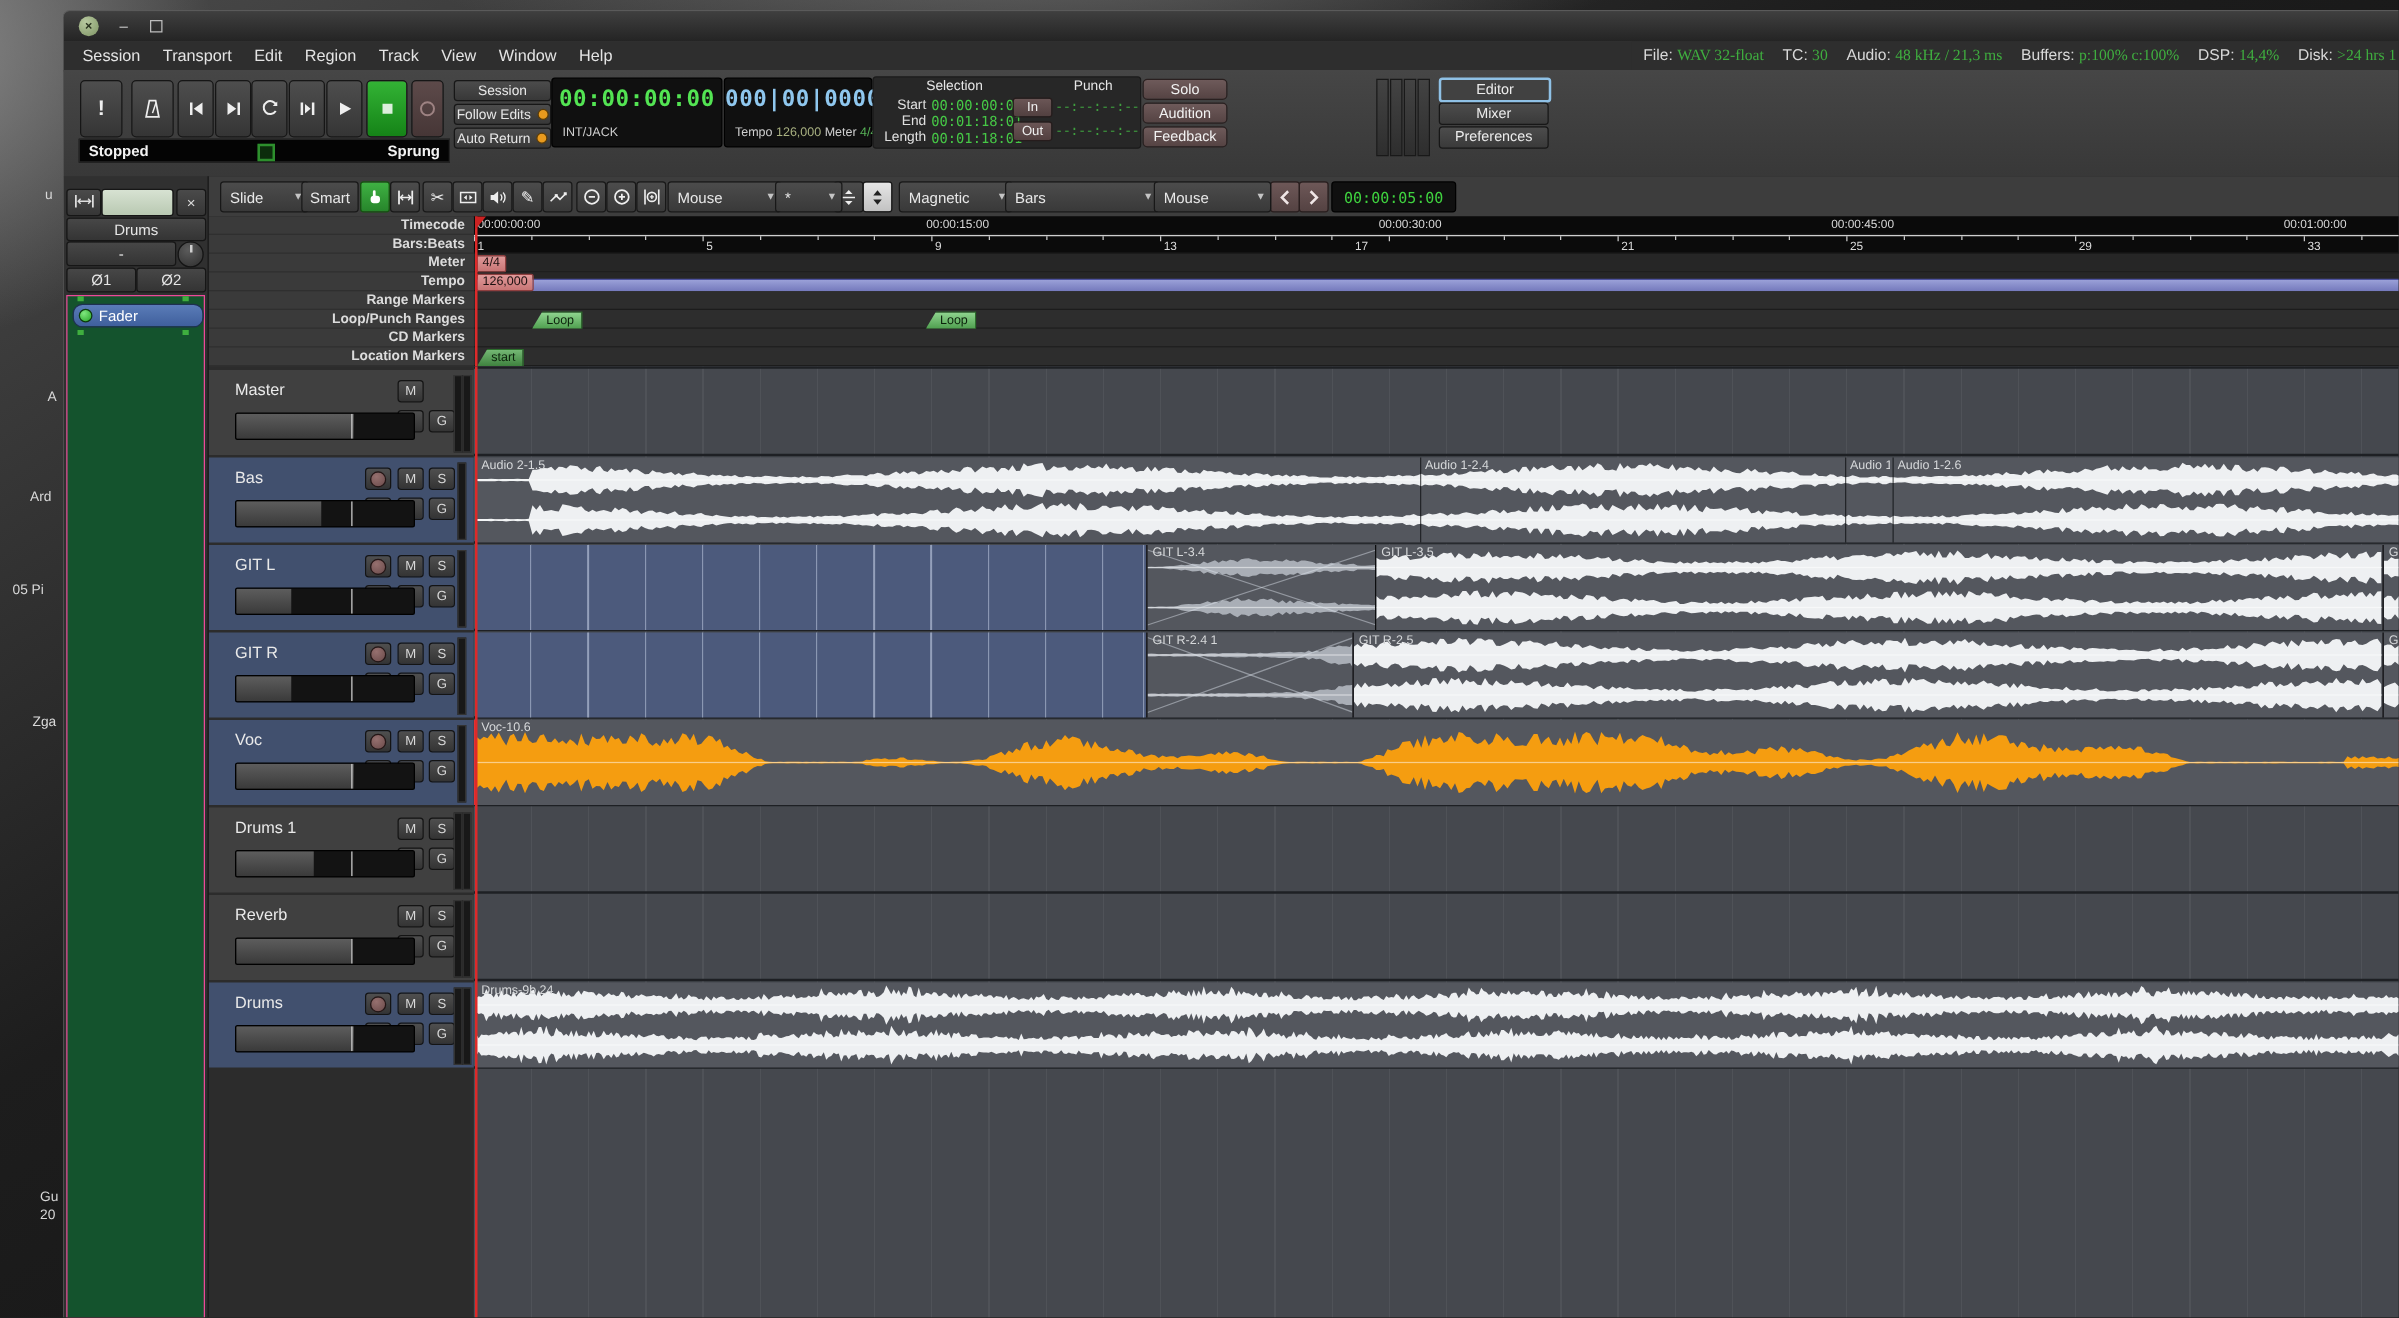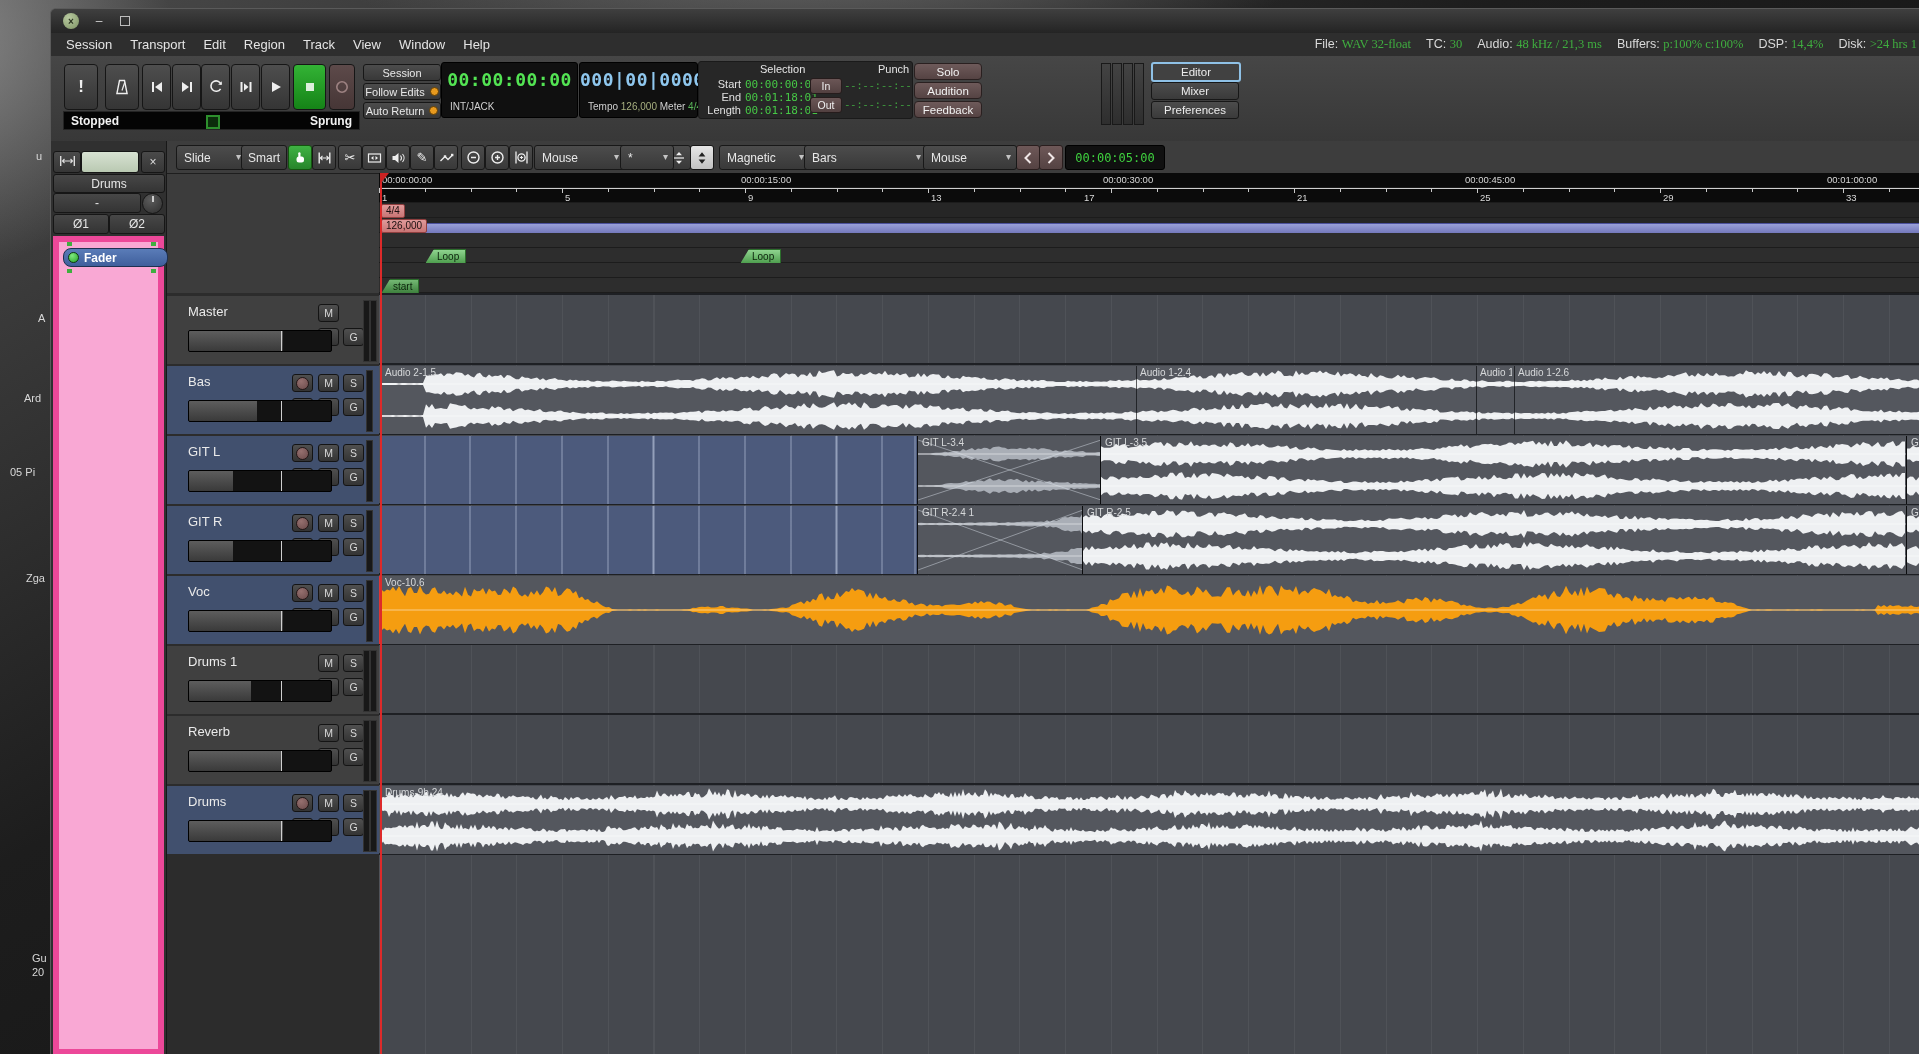--- a/index.html
+++ b/index.html
@@ -36,21 +36,21 @@
   #tstate-right{position:absolute;right:7px;top:2px;}
   #shuttle{position:absolute;left:142px;top:3px;width:10px;height:10px;border:2px solid #2d8f2d;background:#0c2d0c;}
   .stackbtn{position:absolute;left:312px;width:76px;height:15px;border-radius:3px;background:linear-gradient(#4c4c4c,#383838);border:1px solid #171717;color:#e8e8e8;font-size:11px;display:flex;align-items:center;justify-content:center;gap:5px;}
   .led{width:7px;height:7px;border-radius:50%;background:#e89a1e;border:1px solid #5a3c08;}
   .clockpanel{position:absolute;top:6px;height:54px;background:#101010;border:1px solid #000;border-radius:3px;}
   .clockdigits{font-family:"DejaVu Sans Mono",monospace;font-weight:bold;font-size:18px;letter-spacing:0.5px;text-align:center;margin-top:6px;}
   .green{color:#53e453;}
   .blue{color:#8fc7ee;}
   .clocksub{position:absolute;left:8px;bottom:5px;font-size:10px;color:#cfcfcf;white-space:nowrap;}
   #selpanel{position:absolute;left:647px;top:5px;width:213px;height:56px;background:#272727;border:1px solid #1a1a1a;border-radius:3px;}
-  .panelhead{position:absolute;top:1px;font-size:11px;color:#e6e6e6;margin-left:19px;}
+  .panelhead{position:absolute;top:1px;font-size:11px;color:#e6e6e6;}
   .sel-row{position:absolute;font-size:11px;color:#e0e0e0;width:40px;text-align:right;}
   .sel-val{position:absolute;left:46px;width:62px;font-family:"DejaVu Sans Mono",monospace;font-size:11px;color:#46c846;}
   .iobtn{position:absolute;left:111px;width:30px;height:14px;border-radius:3px;background:linear-gradient(#6b5656,#524040);border:1px solid #261c1c;color:#f0f0f0;font-size:10.5px;display:flex;align-items:center;justify-content:center;}
   .punch-val{position:absolute;left:145px;font-family:"DejaVu Sans Mono",monospace;font-size:11px;color:#3f9f3f;letter-spacing:-0.5px;}
   .monbtn{position:absolute;left:863px;width:66px;height:15px;border-radius:4px;background:linear-gradient(#6e5a5a,#554343);border:1px solid #2a2020;color:#f2f2f2;font-size:11.5px;display:flex;align-items:center;justify-content:center;}
   .mstrip4{position:absolute;width:8px;top:7px;height:60px;background:linear-gradient(#434343,#2e2e2e);border:1px solid #191919;}
   .viewbtn{position:absolute;left:1100px;width:86px;height:16px;border-radius:3px;background:linear-gradient(#4c4c4c,#3a3a3a);border:1px solid #171717;color:#ececec;font-size:11.5px;display:flex;align-items:center;justify-content:center;}
   .viewbtn.active{border:2px solid #8fc1e6;background:#414141;}
   
   #toolbar2{position:absolute;left:0;top:132px;right:0;height:32px;background:#3d3d3d;border-bottom:1px solid #1e1e1e;}
@@ -62,21 +62,21 @@
   .toolbtn.brown{background:linear-gradient(#6e5858,#544242);border-color:#2a1e1e;}
   #smartbtn{position:absolute;top:4px;height:23px;border-radius:3px;background:linear-gradient(#4c4c4c,#393939);border:1px solid #181818;color:#e8e8e8;font-size:12px;display:flex;align-items:center;justify-content:center;}
   #nudgeclock{position:absolute;top:4px;left:1014px;width:98px;height:23px;background:#101010;border:1px solid #000;border-radius:3px;color:#3fd23f;font-family:"DejaVu Sans Mono",monospace;font-size:12px;display:flex;align-items:center;justify-content:center;}
   
   #mixerstrip{position:absolute;left:0;top:132px;width:115px;bottom:0;background:#303030;border-right:1px solid #181818;z-index:6;}
   .ms-btn{position:absolute;height:20px;border-radius:3px;background:linear-gradient(#4a4a4a,#363636);border:1px solid #161616;color:#dcdcdc;display:flex;align-items:center;justify-content:center;font-size:12px;}
   #ms-rec{position:absolute;left:30px;top:10px;width:56px;height:20px;border-radius:3px;background:linear-gradient(#d7e2d2,#b9c9b2);border:1px solid #161616;}
   .ms-wide{position:absolute;left:2px;width:110px;height:17px;border-radius:3px;background:linear-gradient(#474747,#343434);border:1px solid #161616;color:#e6e6e6;font-size:12px;display:flex;align-items:center;justify-content:center;}
   #ms-knob{position:absolute;left:91px;top:52px;width:19px;height:19px;border-radius:50%;background:radial-gradient(circle at 40% 30%,#5c5c5c,#2e2e2e);border:1px solid #141414;}
   #ms-knob:after{content:"";position:absolute;left:9px;top:2px;width:1.5px;height:6px;background:#cfcfcf;}
-  #procbox{position:absolute;left:2px;top:95px;right:2px;bottom:0;background:#f9a8d4;border:6px solid #ec4899;font-weight:bold;}
+  #procbox{position:absolute;left:2px;top:95px;right:2px;bottom:0;background:#14532d;border:1px solid #ec4899;}
   #fader-entry{position:absolute;left:4px;top:6px;width:99px;height:17px;border-radius:8px;background:linear-gradient(#5a7cb8,#3f5f9c);border:1px solid #1e3050;color:#fff;font-size:12px;display:flex;align-items:center;padding-left:4px;gap:5px;}
   #fader-entry .pled{width:9px;height:9px;border-radius:50%;background:radial-gradient(circle at 35% 30%,#7fe87f,#27a527);border:1px solid #0c3c0c;}
   .port{position:absolute;width:5px;height:4px;background:#3fae3f;}
   
   #ruler-labels{position:absolute;left:115px;top:164px;width:213px;height:120px;background:#3a3a3a;z-index:4;}
   .rlabel-row{height:15px;line-height:15px;font-size:11px;font-weight:bold;color:#dcdcdc;text-align:right;padding-right:7px;border-bottom:1px solid #2f2f2f;box-sizing:border-box;}
   #ruler-strip{position:absolute;left:328px;top:164px;right:0;height:120px;background:#2b2b2b;overflow:hidden;}
   .rrow{position:absolute;left:0;right:0;height:15px;border-bottom:1px solid #1c1c1c;box-sizing:border-box;}
   .tclabel{position:absolute;top:1px;font-size:9.5px;color:#d9d9d9;white-space:nowrap;}
   .barnum{position:absolute;top:3px;font-size:9.5px;color:#d9d9d9;}
@@ -423,20 +423,30 @@
         <div class="port" style="left:92px;top:0"></div>
         <div id="fader-entry">
             <span class="pled"></span>
             <span>Fader</span>
           </div>
         <div class="port" style="left:8px;top:27px"></div>
         <div class="port" style="left:92px;top:27px"></div>
       </div>
     </div>
 
+    <div id="ruler-labels">
+        <div class="rlabel-row">Timecode</div>
+        <div class="rlabel-row">Bars:Beats</div>
+        <div class="rlabel-row">Meter</div>
+        <div class="rlabel-row">Tempo</div>
+        <div class="rlabel-row">Range Markers</div>
+        <div class="rlabel-row">Loop/Punch Ranges</div>
+        <div class="rlabel-row">CD Markers</div>
+        <div class="rlabel-row">Location Markers</div>
+      </div>
     <div id="ruler-strip">
         <div class="rrow" style="top: 0px; background: rgb(10, 10, 10);">
           <div class="tclabel" style="left: 3px;">00:00:00:00</div>
           <div class="tclabel" style="left: 362px;">00:00:15:00</div>
           <div class="tclabel" style="left: 724px;">00:00:30:00</div>
           <div class="tclabel" style="left: 1086px;">00:00:45:00</div>
           <div class="tclabel" style="left: 1448px;">00:01:00:00</div>
         </div>
         <div class="rrow" style="top: 15px; background: rgb(11, 11, 11); border-top: 1px solid rgb(207, 207, 207);">
           <div class="bartick" style="left: 0px;"></div>

